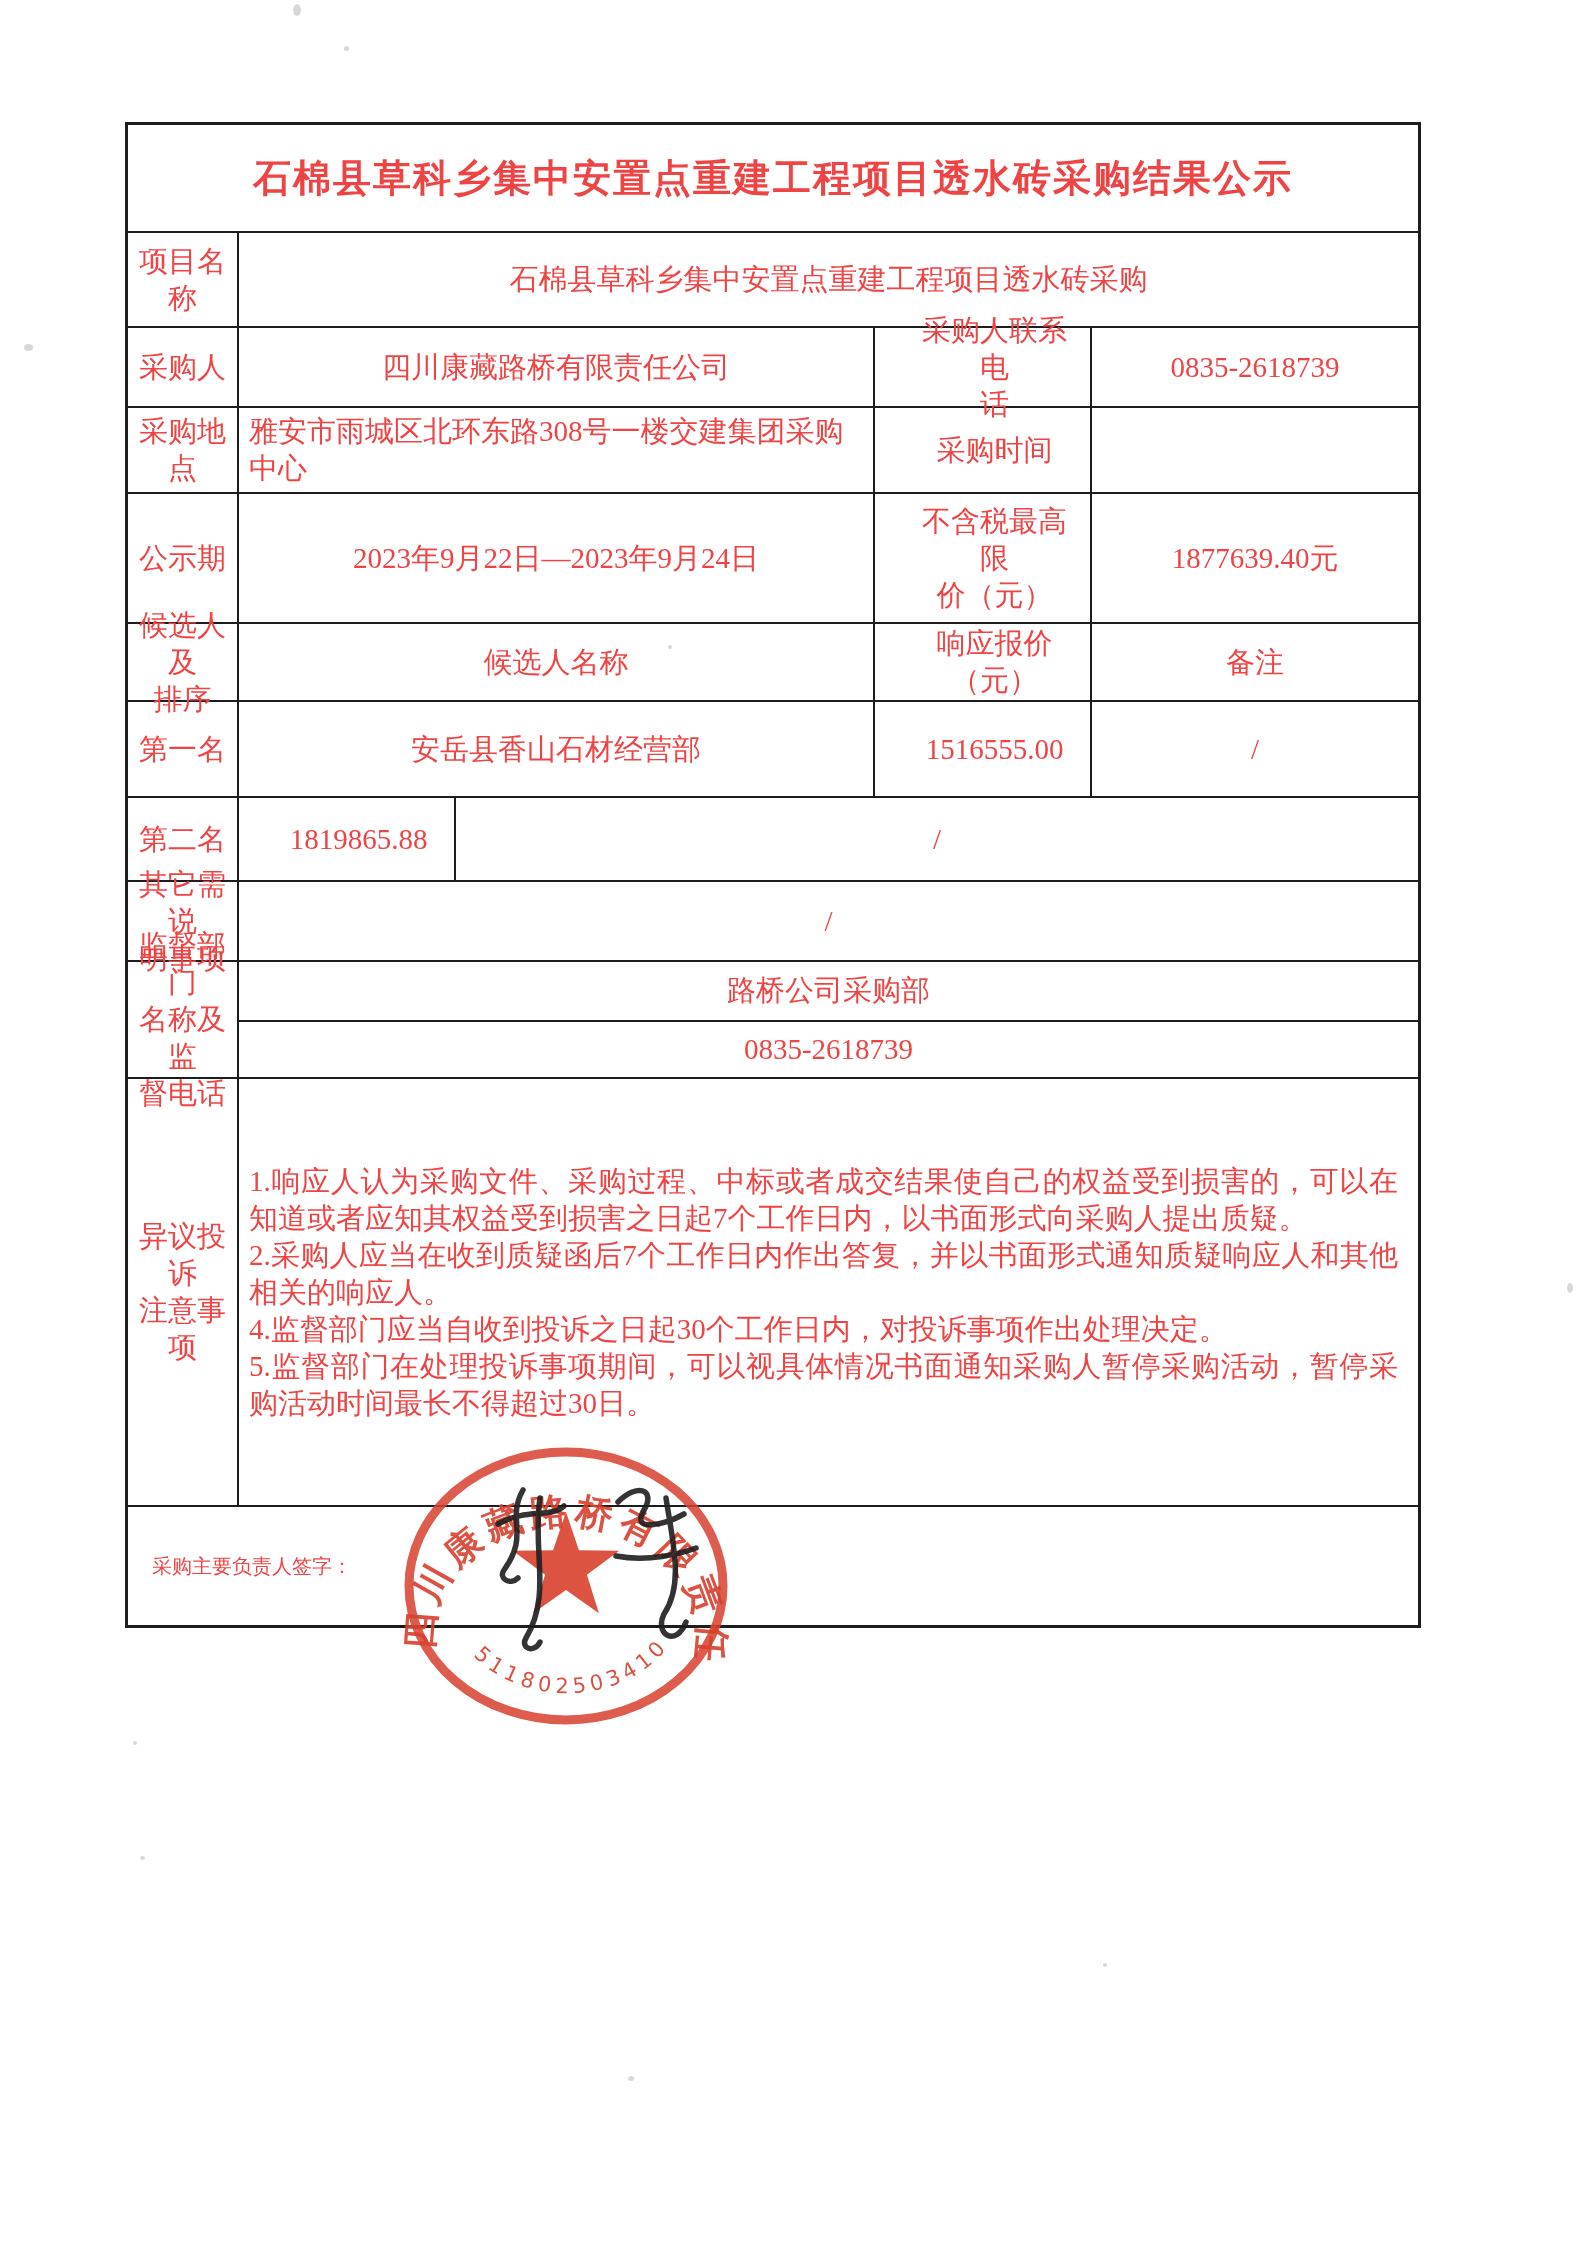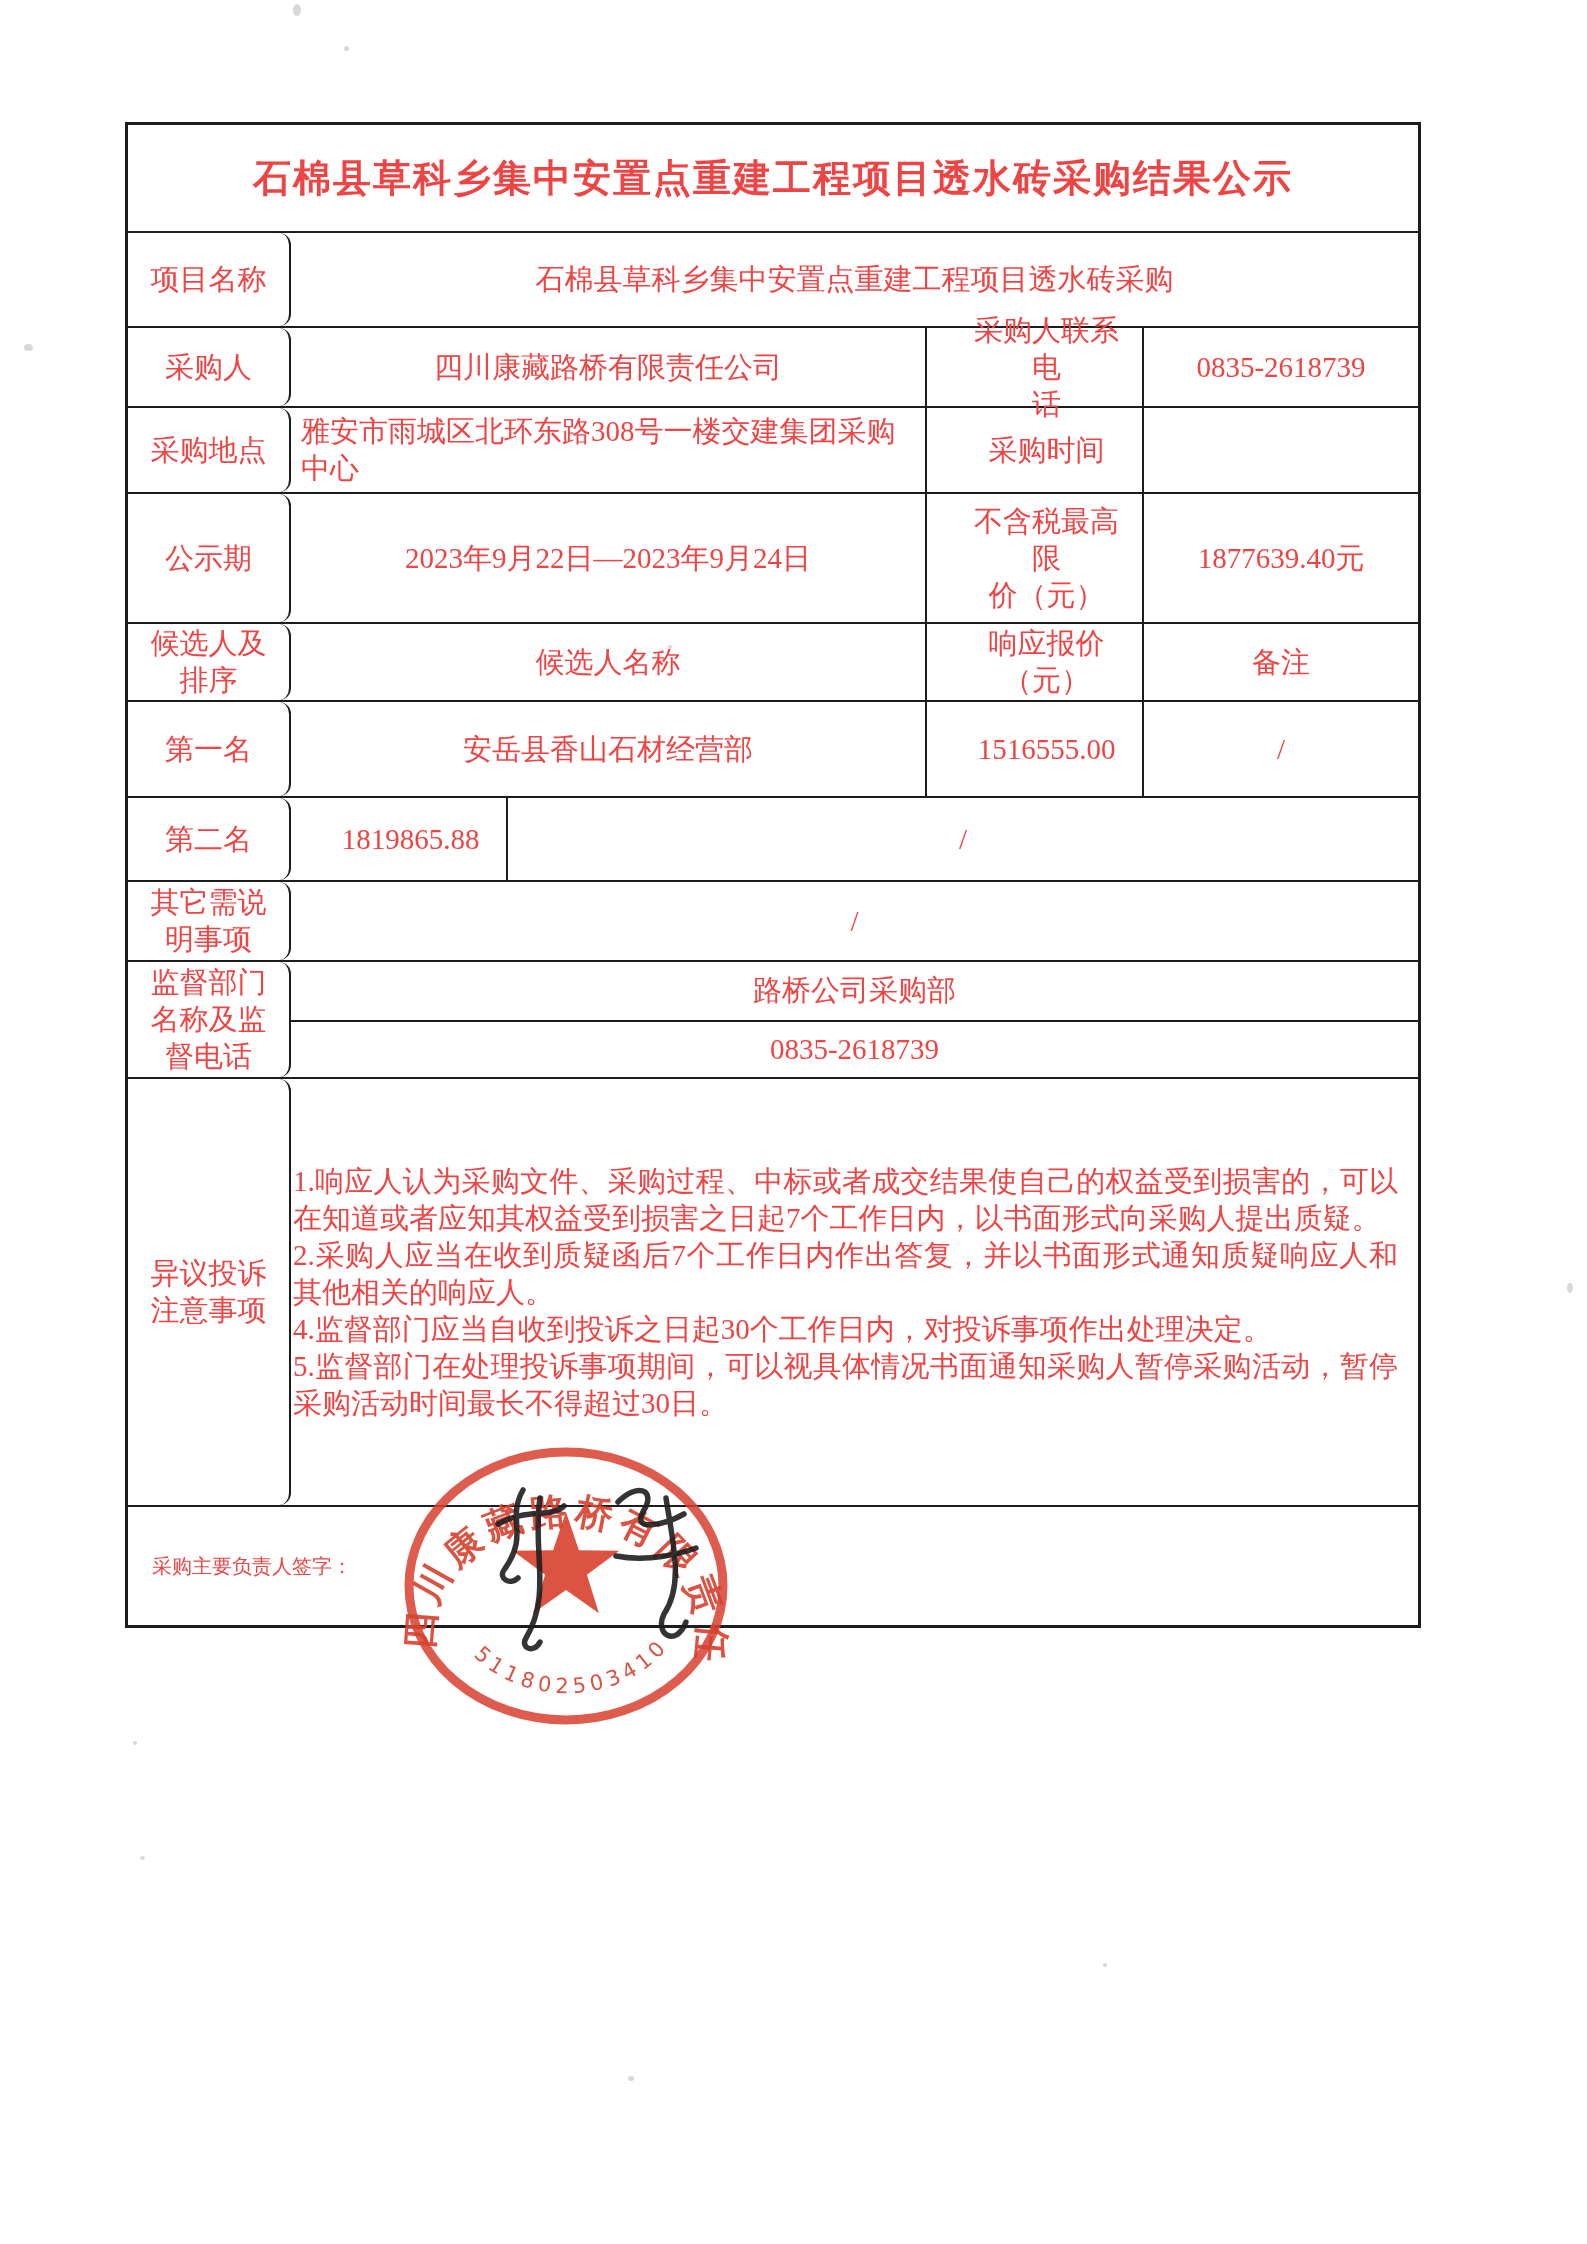--- a/index.html
+++ b/index.html
@@ -22,21 +22,21 @@
   .c{
     box-sizing:border-box;
     display:flex;align-items:center;justify-content:center;
     text-align:center;
     padding:4px 10px;
     border-right:2px solid #1d1d1d;
     white-space:pre-line;
     font-size:29px;line-height:37px;
   }
   .c.endc{border-right:none;}
-  .w-label{width:163px;flex:none;border-radius:12px;}
+  .w-label{width:111px;flex:none;}
   .w-main{width:636px;flex:none;}
   .w-c3{width:193px;flex:none;margin-left:24px;}
   .w-c4{flex:1;}
   .w-rest{flex:1;}
   .title-cell{
     font-family:"DejaVu Sans","Liberation Sans",sans-serif;
     font-weight:bold;font-size:38px;letter-spacing:2px;
     justify-content:center;
   }
   .left-text{justify-content:flex-start;text-align:left;}
@@ -45,21 +45,21 @@
     box-sizing:border-box;
     display:flex;align-items:center;justify-content:center;
     font-size:29px;
     text-align:right;
   }
   .subrow.first{height:60px;border-bottom:2px solid #1d1d1d;}
   .subrow.second{flex:1;}
   .complaint-cell{
     flex:1;display:flex;flex-direction:column;justify-content:center;
     box-sizing:border-box;
-    padding:10px 20px 10px 2px;
+    padding:10px 20px 10px 10px;
     text-align:justify;
     font-size:29px;line-height:37px;
   }
   .complaint-cell div{white-space:normal;}
   .sig-row{align-items:center;}
   .sig-label{
     padding-left:24px;font-size:20px;
     display:flex;align-items:center;
   }
   .seal-svg{position:absolute;left:393px;top:1438px;width:346px;height:300px;}

